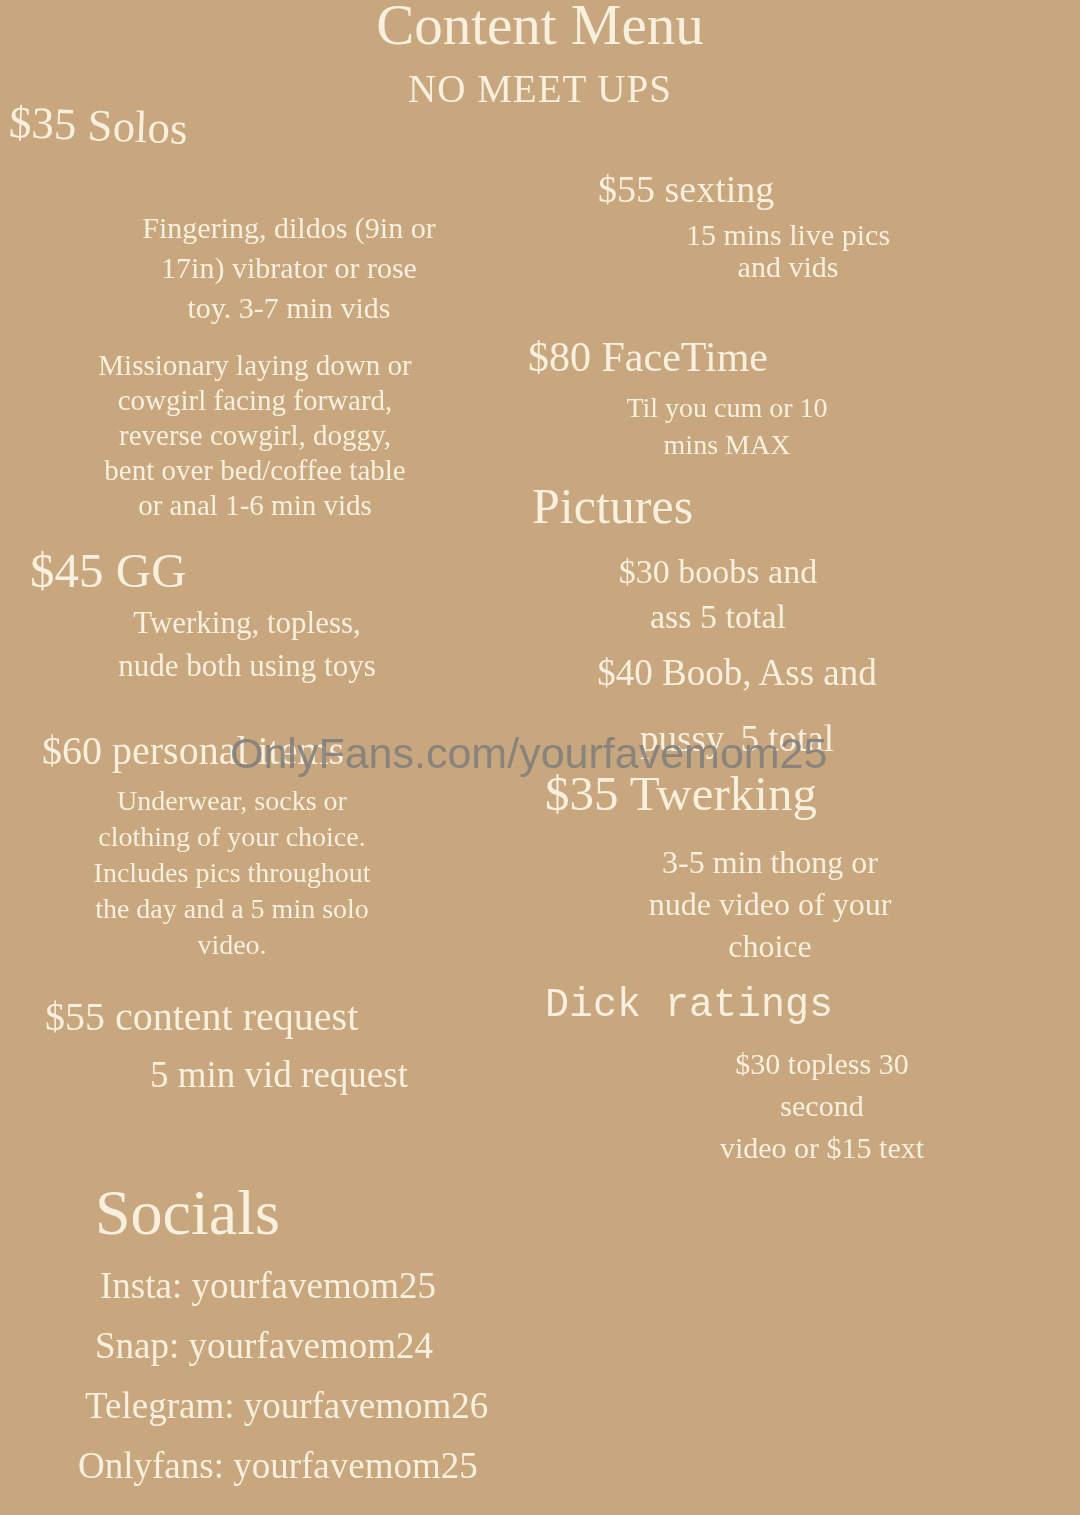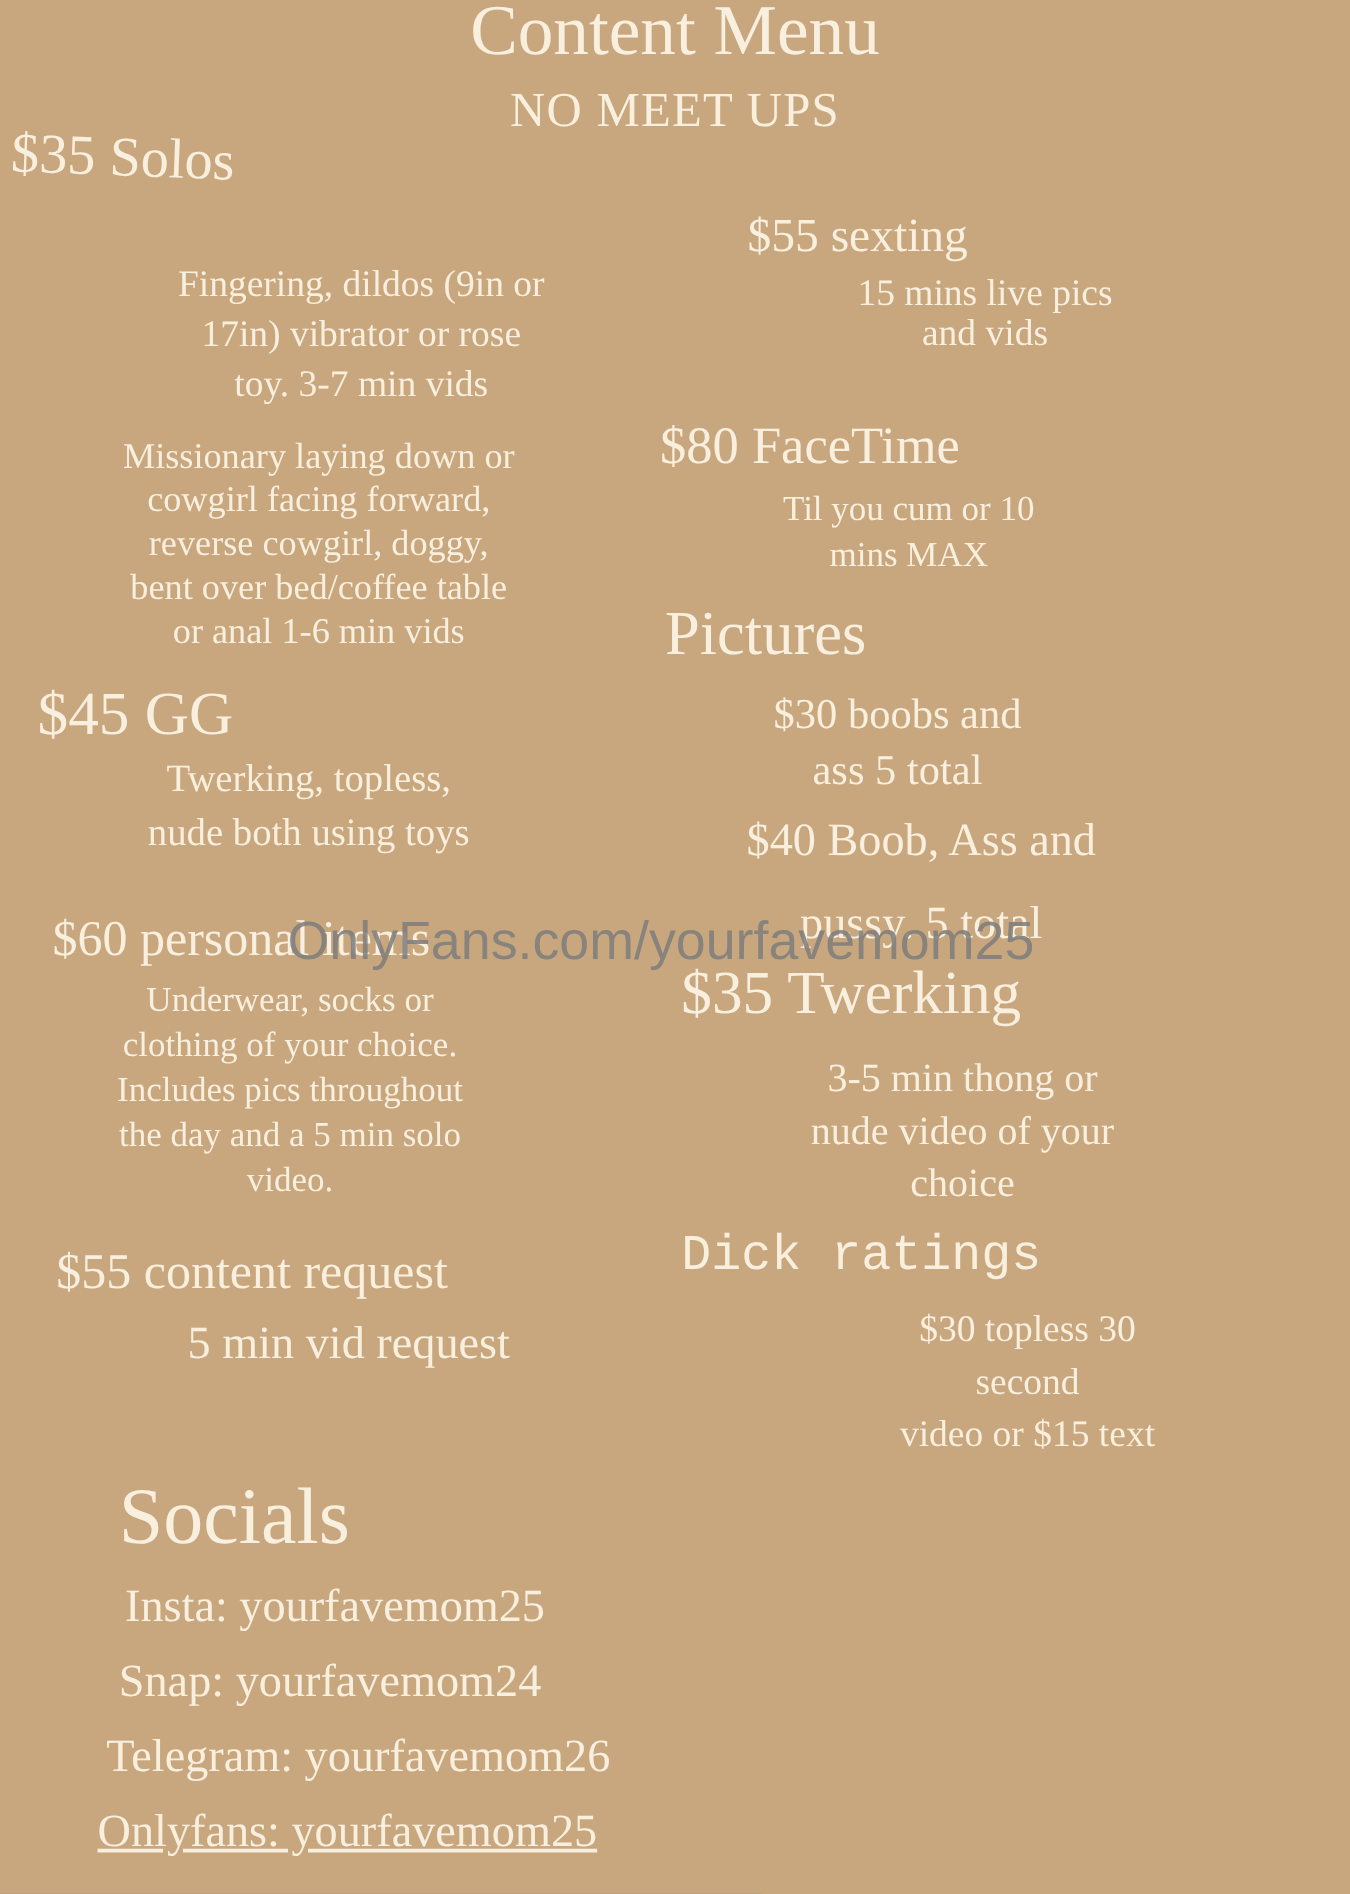--- a/index.html
+++ b/index.html
@@ -33,21 +33,21 @@
   #p-gg{left:247px;top:601px;font-size:31px;line-height:43px;}
   #h-personal{left:42px;top:727px;font-size:40px;}
   #p-personal{left:232px;top:783px;font-size:28px;line-height:36px;}
   #h-request{left:45px;top:993px;font-size:40px;}
   #p-request{left:150px;top:1053px;font-size:37px;}
   
   #h-socials{left:95px;top:1176px;font-size:64px;}
   #s-0{left:100px;top:1264px;font-size:37px;}
   #s-1{left:95px;top:1324px;font-size:37px;}
   #s-2{left:85px;top:1384px;font-size:37px;}
-  #s-3{left:78px;top:1444px;font-size:37px;text-decoration:underline;}
+  #s-3{left:78px;top:1444px;font-size:37px;}
   .social{position:absolute;white-space:nowrap;}
   
   #h-sexting{left:598px;top:167px;font-size:38px;}
   #p-sexting{left:788px;top:219px;font-size:30px;line-height:32px;}
   #h-facetime{left:528px;top:333px;font-size:42px;}
   #p-facetime{left:727px;top:389px;font-size:28px;line-height:37px;}
   #h-pictures{left:532px;top:477px;font-size:50px;}
   #p-pics1{left:718px;top:549px;font-size:34px;line-height:45px;}
   #p-pics2{left:737px;top:640px;font-size:37px;line-height:66px;}
   #h-twerking{left:545px;top:765px;font-size:49px;}

